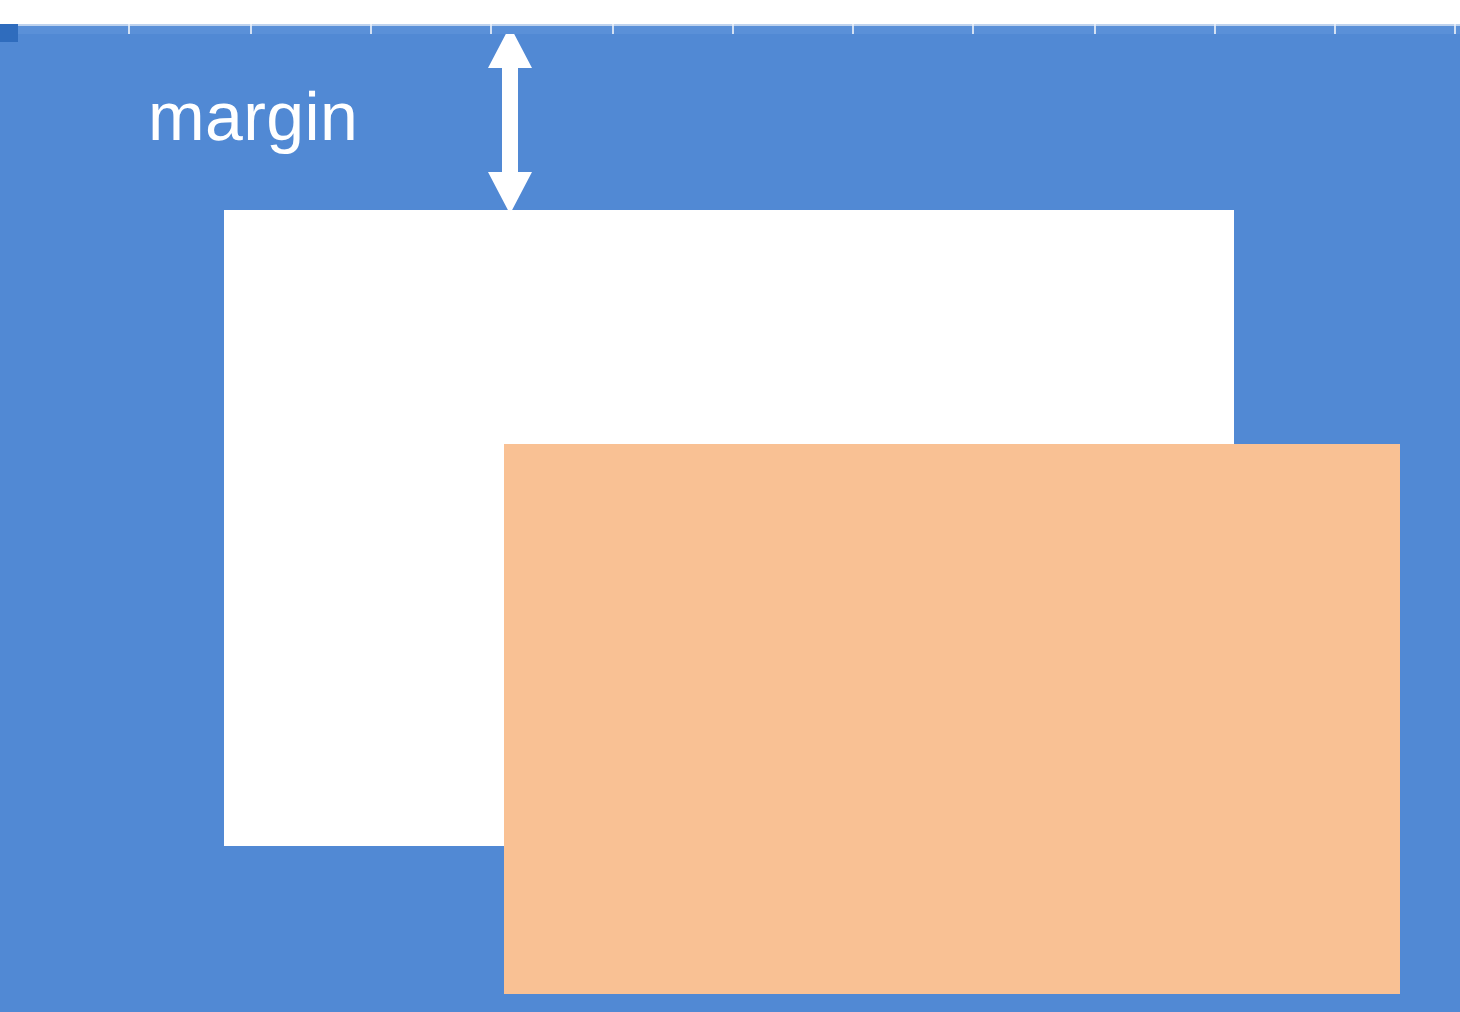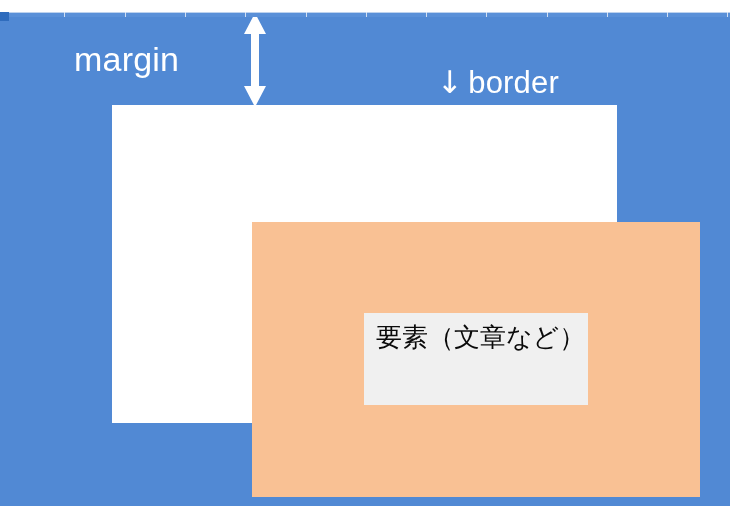--- a/index.html
+++ b/index.html
@@ -155,31 +155,25 @@
       <div class="tick" style="left: 486px; background: rgb(232, 238, 248);"></div>
       <div class="tick" style="left: 547px; background: rgb(232, 238, 248);"></div>
       <div class="tick" style="left: 607px; background: rgb(232, 238, 248);"></div>
       <div class="tick" style="left: 667px; background: rgb(232, 238, 248);"></div>
       <div class="tick" style="left: 727px; background: rgb(232, 238, 248);"></div>
     </div>
   <div id="corner-marker"></div>
 
   <div class="label" id="label-margin">margin</div>
 
-  <div class="label" id="label-border">
-    <span class="arrow-glyph">↓</span><span>border</span>
-  </div>
 
   <div id="border-box">
 
     <div id="padding-box"></div>
 
-    <div id="element-box">
-      <div id="element-label">要素（文章など）</div>
-    </div>
   </div>
 
   <div class="label" id="label-padding">padding</div>
 
   <div class="dbl-arrow" id="arrow-margin">
     <svg width="30" height="96" viewBox="0 0 30 96" xmlns="http://www.w3.org/2000/svg">
       <g fill="#ffffff">
         <polygon points="15,1 26,22 19,22 19,74 26,74 15,95 4,74 11,74 11,22 4,22"></polygon>
       </g>
     </svg>

